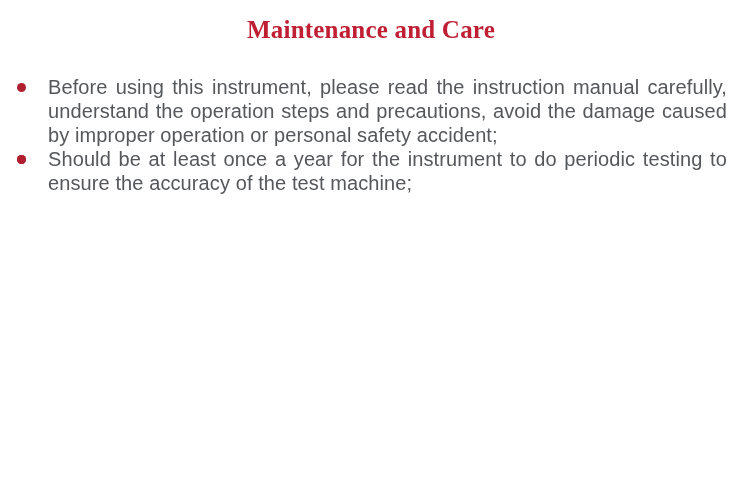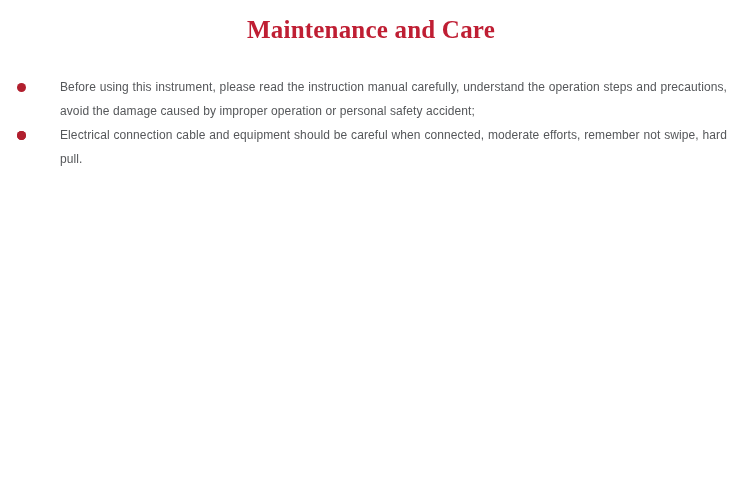--- a/index.html
+++ b/index.html
@@ -30,23 +30,23 @@
     font-size: 25px;
     line-height: 29px;
     color: var(--title-red);
     letter-spacing: 0.2px;
   }
   .bullet-list {
     margin-top: 31px;
   }
   .list-item {
     position: relative;
-    padding-left: 60px;
+    padding-left: 48px;
     padding-right: 15px;
-    font-size: 12px;
+    font-size: 20px;
     line-height: 24px;
     color: var(--body-text);
     text-align: justify;
     text-align-last: left;
     font-weight: 300;
     letter-spacing: 0.1px;
   }
   .bullet-icon {
     position: absolute;
     left: 17px;
@@ -69,21 +69,21 @@
     <div class="list-item">
       <span class="bullet-icon"></span>
       <span>Before using this instrument, please read the instruction manual carefully, understand the operation steps and precautions, avoid the damage caused by improper operation or personal safety accident;</span>
     </div>
 
 
     <div class="list-item">
       <span class="bullet-icon"></span>
     </div>
 
-
     <div class="list-item">
       <span class="bullet-icon"></span>
-      <span>Electrical connection cable and equipment should be careful when connected, moderate efforts, remember not swipe, hard pull.</span>
+      <span>Should be at least once a year for the instrument to do periodic testing to ensure the accuracy of the test machine;</span>
     </div>
+
 
 
   </div>
 </div>
 
 </body></html>

